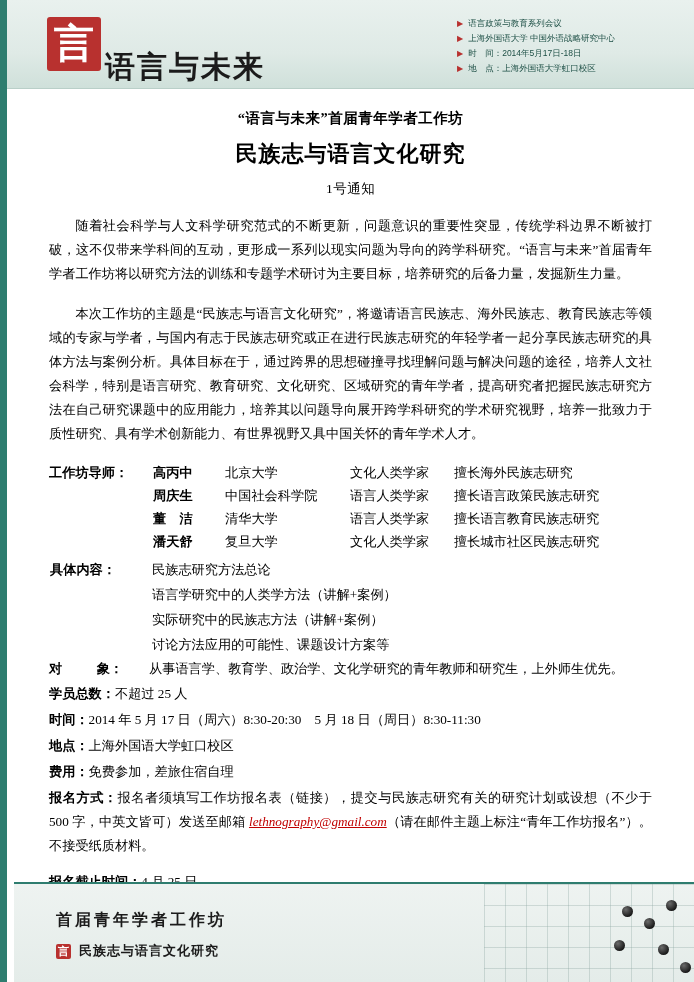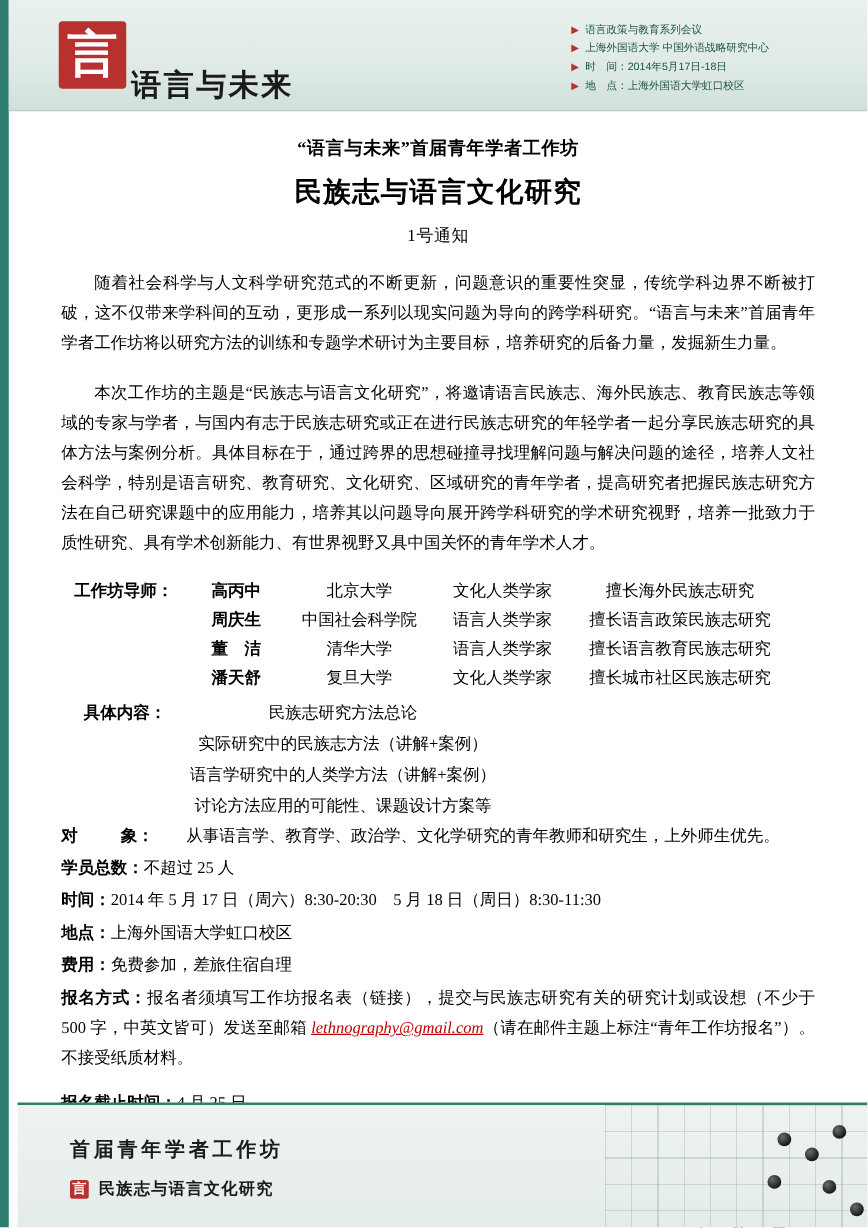--- a/index.html
+++ b/index.html
@@ -45,21 +45,21 @@
     color: #fff;
     font-family: "Liberation Serif", serif;
     font-size: 40px;
     line-height: 54px;
     text-align: center;
     font-weight: bold;
     border-radius: 3px;
     margin-right: 4px;
   }
   .logo-text {
-    font-size: 24px;
+    font-size: 30px;
     font-weight: bold;
     letter-spacing: 2px;
     color: #1b1b1b;
     font-family: Liberation Mono, monospace;
     margin-top: 47px;
   }
   .header-info {
     position: absolute;
     left: 450px;
     top: 16px;
@@ -109,21 +109,20 @@
     text-align: justify;
     text-justify: inter-ideograph;
     margin: 16px 0 0 0;
     text-indent: 2em;
   }
   
   .field-block {
     margin-top: 15px;
     font-size: 13.2px;
     line-height: 23px;
-    text-align: center;
   }
   .teacher-table {
     border-collapse: collapse;
     font-size: 13.2px;
     line-height: 23px;
   }
   .teacher-table td {
     padding: 0 0 0 0;
     vertical-align: top;
     white-space: nowrap;
@@ -345,25 +344,25 @@
 
     <div class="field-block" style="margin-top:4px;">
       <table class="content-table">
         <tbody>
             <tr>
           <td class="ct-label">具体内容：</td>
           <td>民族志研究方法总论</td>
         </tr>
         <tr>
           <td class="ct-label"></td>
+          <td>语言学研究中的人类学方法（讲解+案例）</td>
+        </tr>
+        <tr>
+          <td class="ct-label"></td>
           <td>实际研究中的民族志方法（讲解+案例）</td>
-        </tr>
-        <tr>
-          <td class="ct-label"></td>
-          <td>语言学研究中的人类学方法（讲解+案例）</td>
         </tr>
         <tr>
           <td class="ct-label"></td>
           <td>讨论方法应用的可能性、课题设计方案等</td>
         </tr>
       </tbody>
         </table>
     </div>
 
     <div class="obj-row">

